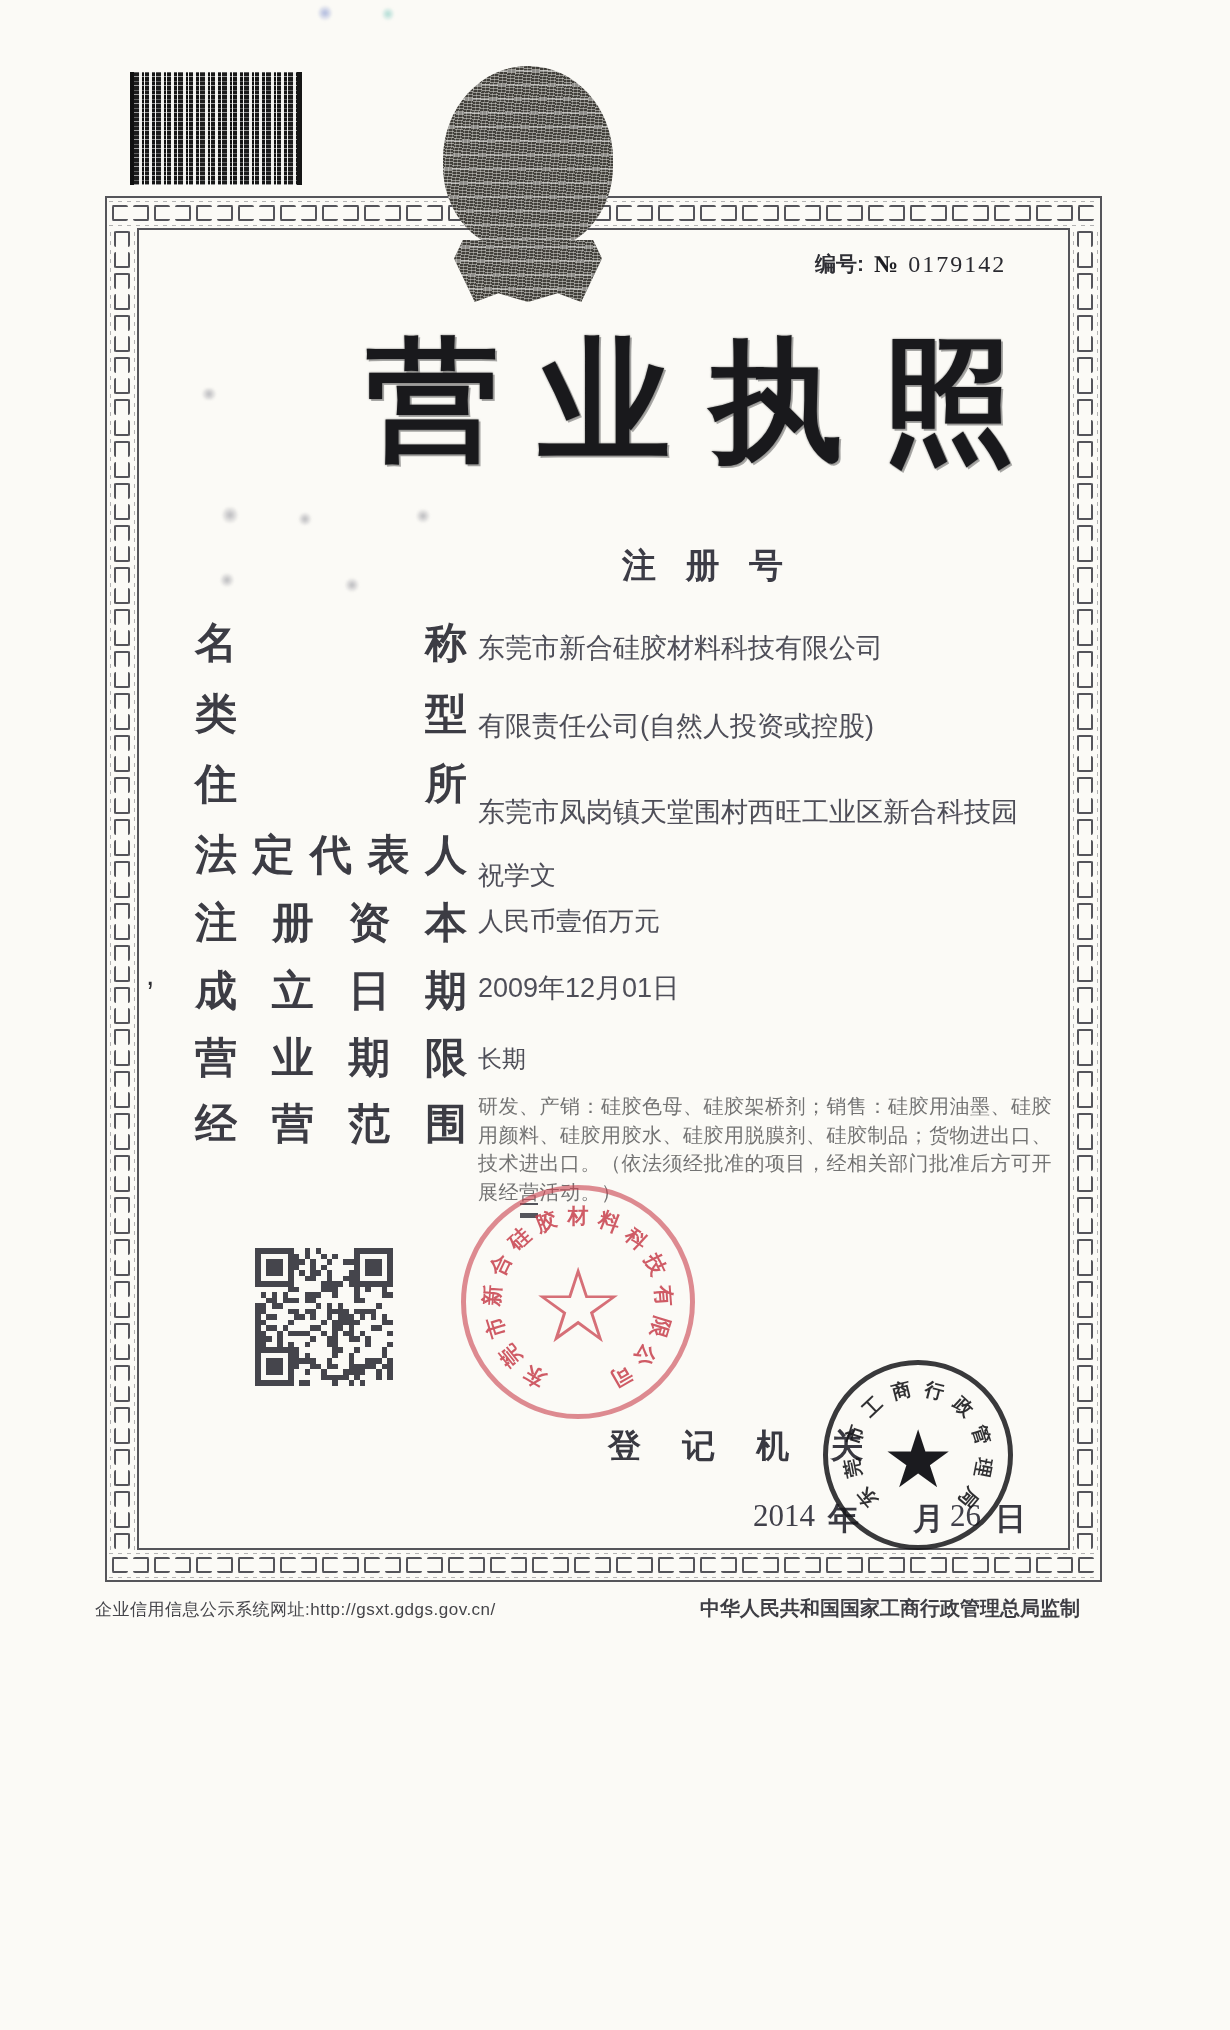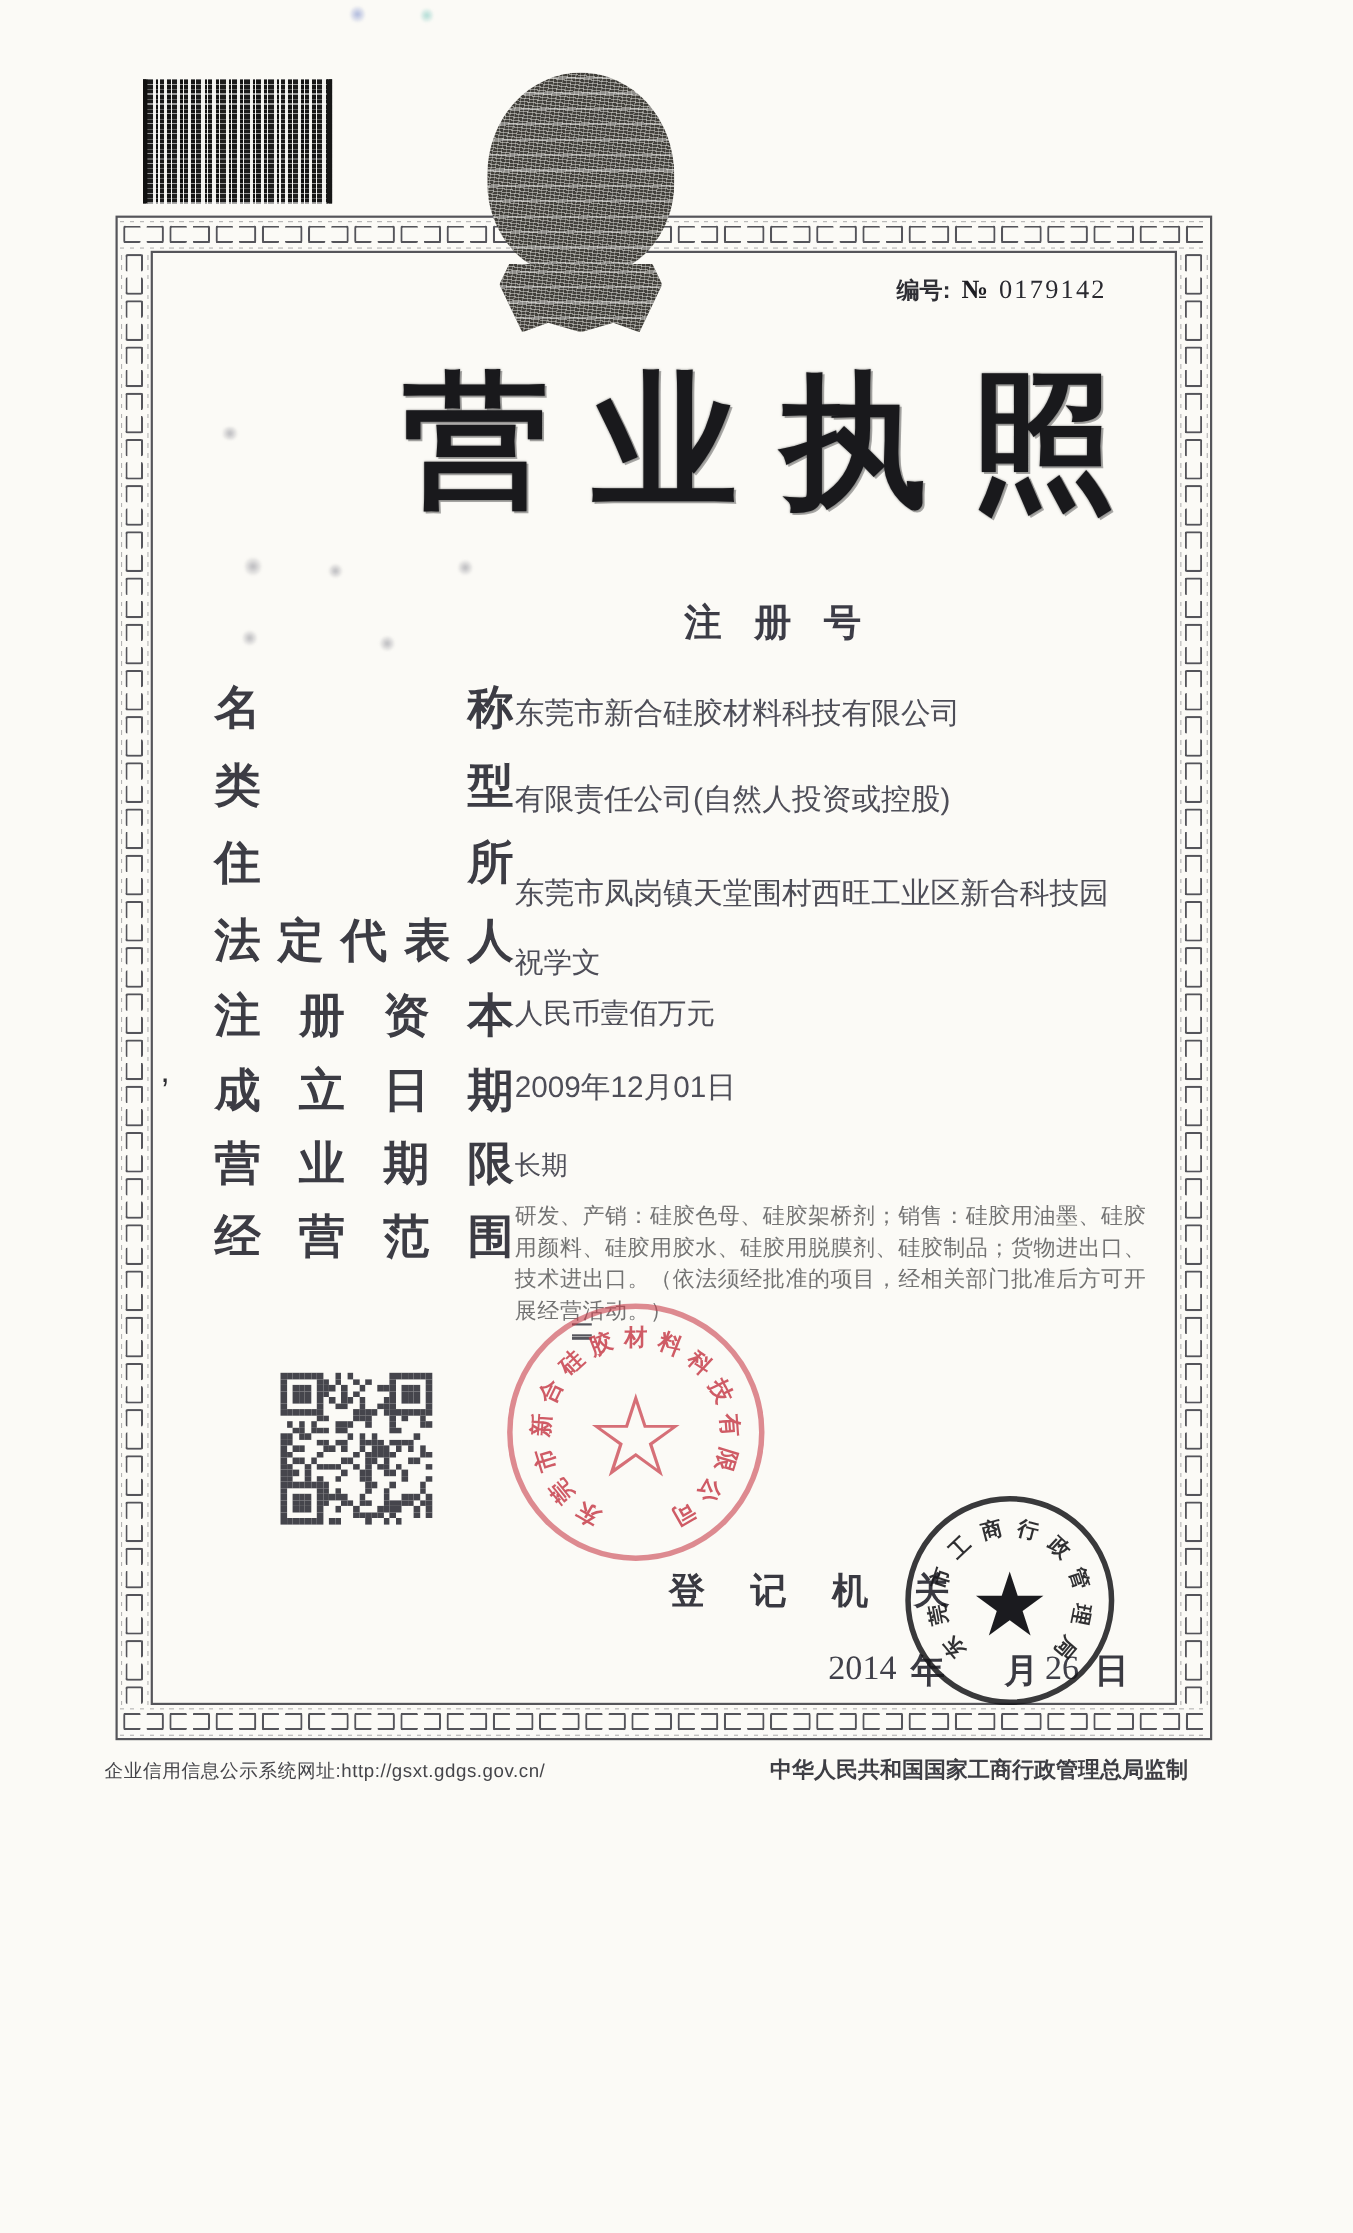--- a/index.html
+++ b/index.html
@@ -66,21 +66,21 @@
     letter-spacing:40px; padding-left:40px; box-sizing:border-box;
     text-shadow:2px 2px 0 rgba(70,70,70,.45), 0 0 2px rgba(0,0,0,.6);
   }
 
   #regno-label{left:622px; top:543px; font-size:34px; font-weight:600; letter-spacing:10px; color:#3c3c46; z-index:4;}
   #regno-value{left:768px; top:541px; font-family:"Liberation Serif","DejaVu Serif",serif; font-size:34px; letter-spacing:1px; color:#3e3e4c; z-index:4;}
 
   
   .row-label{position:absolute; left:195px; width:272px; display:flex; justify-content:space-between;
     font-size:42px; font-weight:600; color:#3c3c44; z-index:4;}
-  .row-value{position:absolute; left:468px; font-size:27px; color:#4e4e58; z-index:4; white-space:nowrap;}
+  .row-value{position:absolute; left:478px; font-size:27px; color:#4e4e58; z-index:4; white-space:nowrap;}
   #scope-value{white-space:normal; width:592px; font-size:20px; line-height:28.5px; letter-spacing:.5px; color:#737373;}
 
   
   #qr{left:255px; top:1248px; width:138px; height:138px; display:grid;
     grid-template-columns:repeat(25,1fr); grid-template-rows:repeat(25,1fr); z-index:3;}
   #qr i{display:block;} #qr i.on{background:#45454c;}
 
   
   .seal{border-radius:50%; z-index:6;}
   #red-seal{left:461px; top:1185px; width:224px; height:224px; border:5px solid rgba(201,64,76,.6);}

